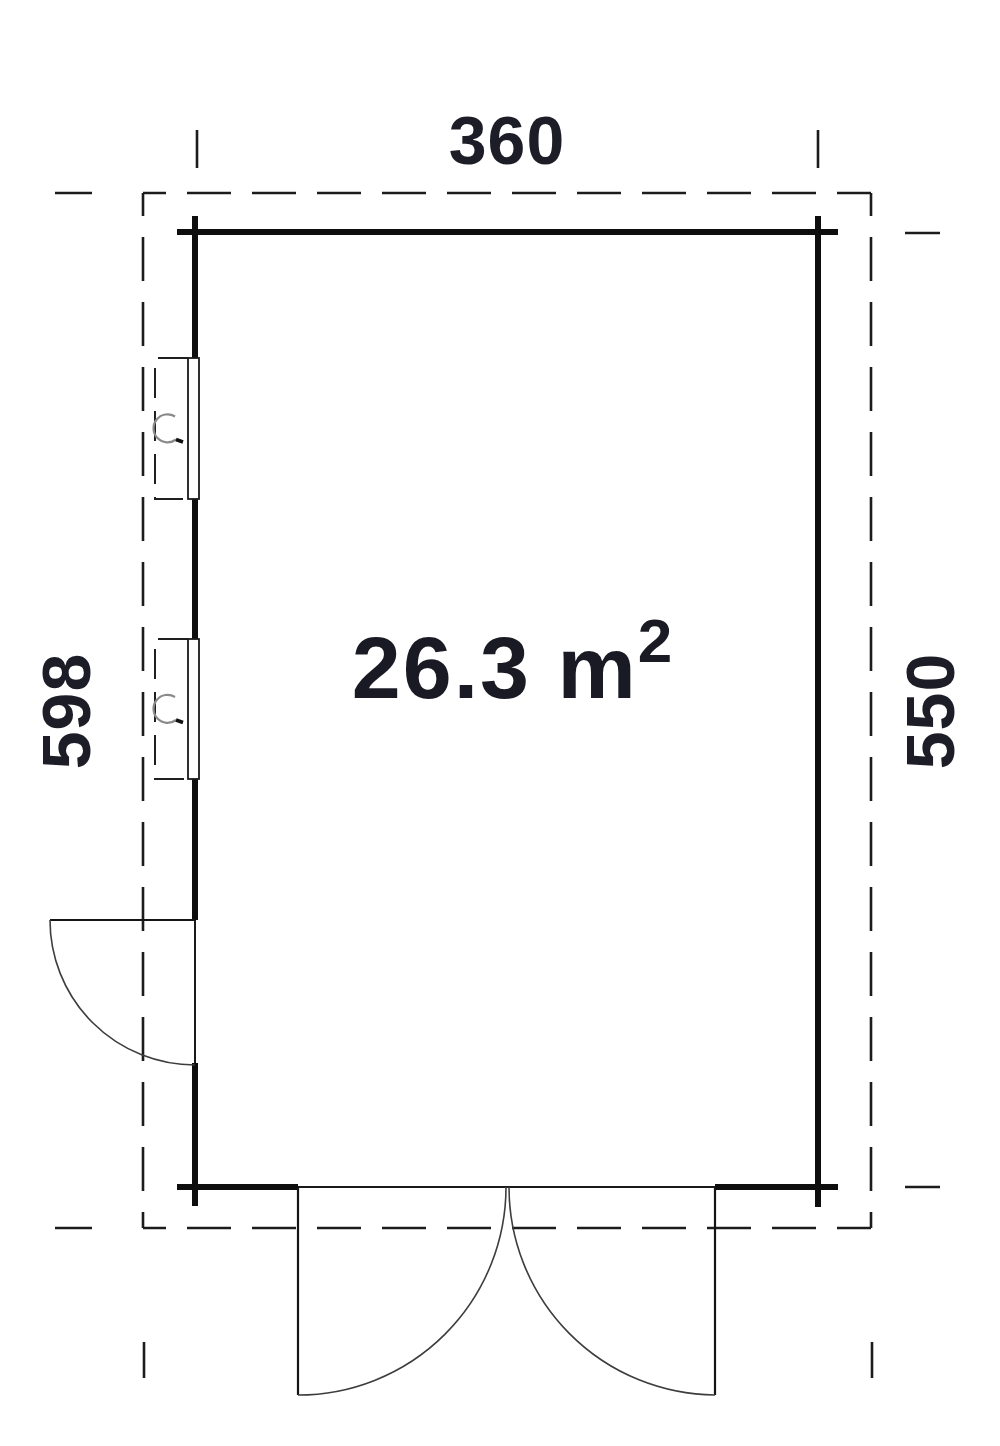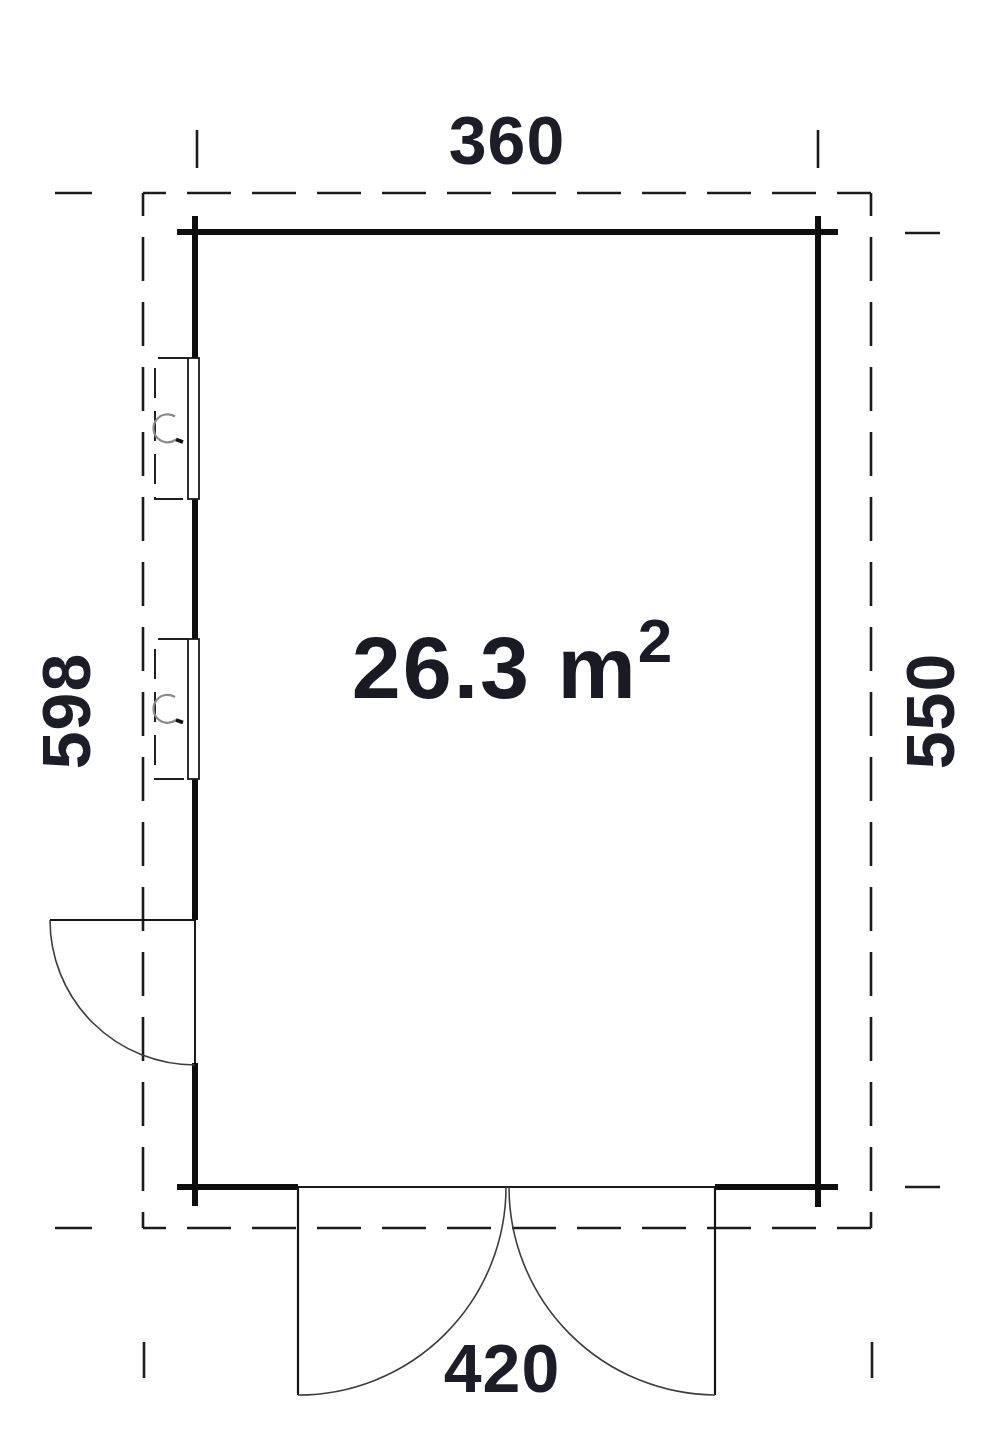--- a/index.html
+++ b/index.html
@@ -123,21 +123,20 @@
       <path class="thin" d="M298,1187 H715"></path>
       <path class="leaf" d="M298,1187 V1395"></path>
       <path class="swing" d="M298,1395 A208,208 0 0 0 506,1187"></path>
       <path class="leaf" d="M715,1187 V1395"></path>
       <path class="swing" d="M715,1395 A208,208 0 0 1 509,1187"></path>
     </g>
   </svg>
 
   <div class="dim" style="left:507px; top:140px;">360</div>
 
-  <div class="dim" style="left:502px; top:1368px;">420</div>
 
   <div class="dim vert" style="left:66px; top:711px;">598</div>
 
   <div class="dim vert" style="left:930px; top:711px;">550</div>
 
   <div class="area-label">
     <span>26.3 m</span><sup>2</sup>
   </div>
 
 </div>

